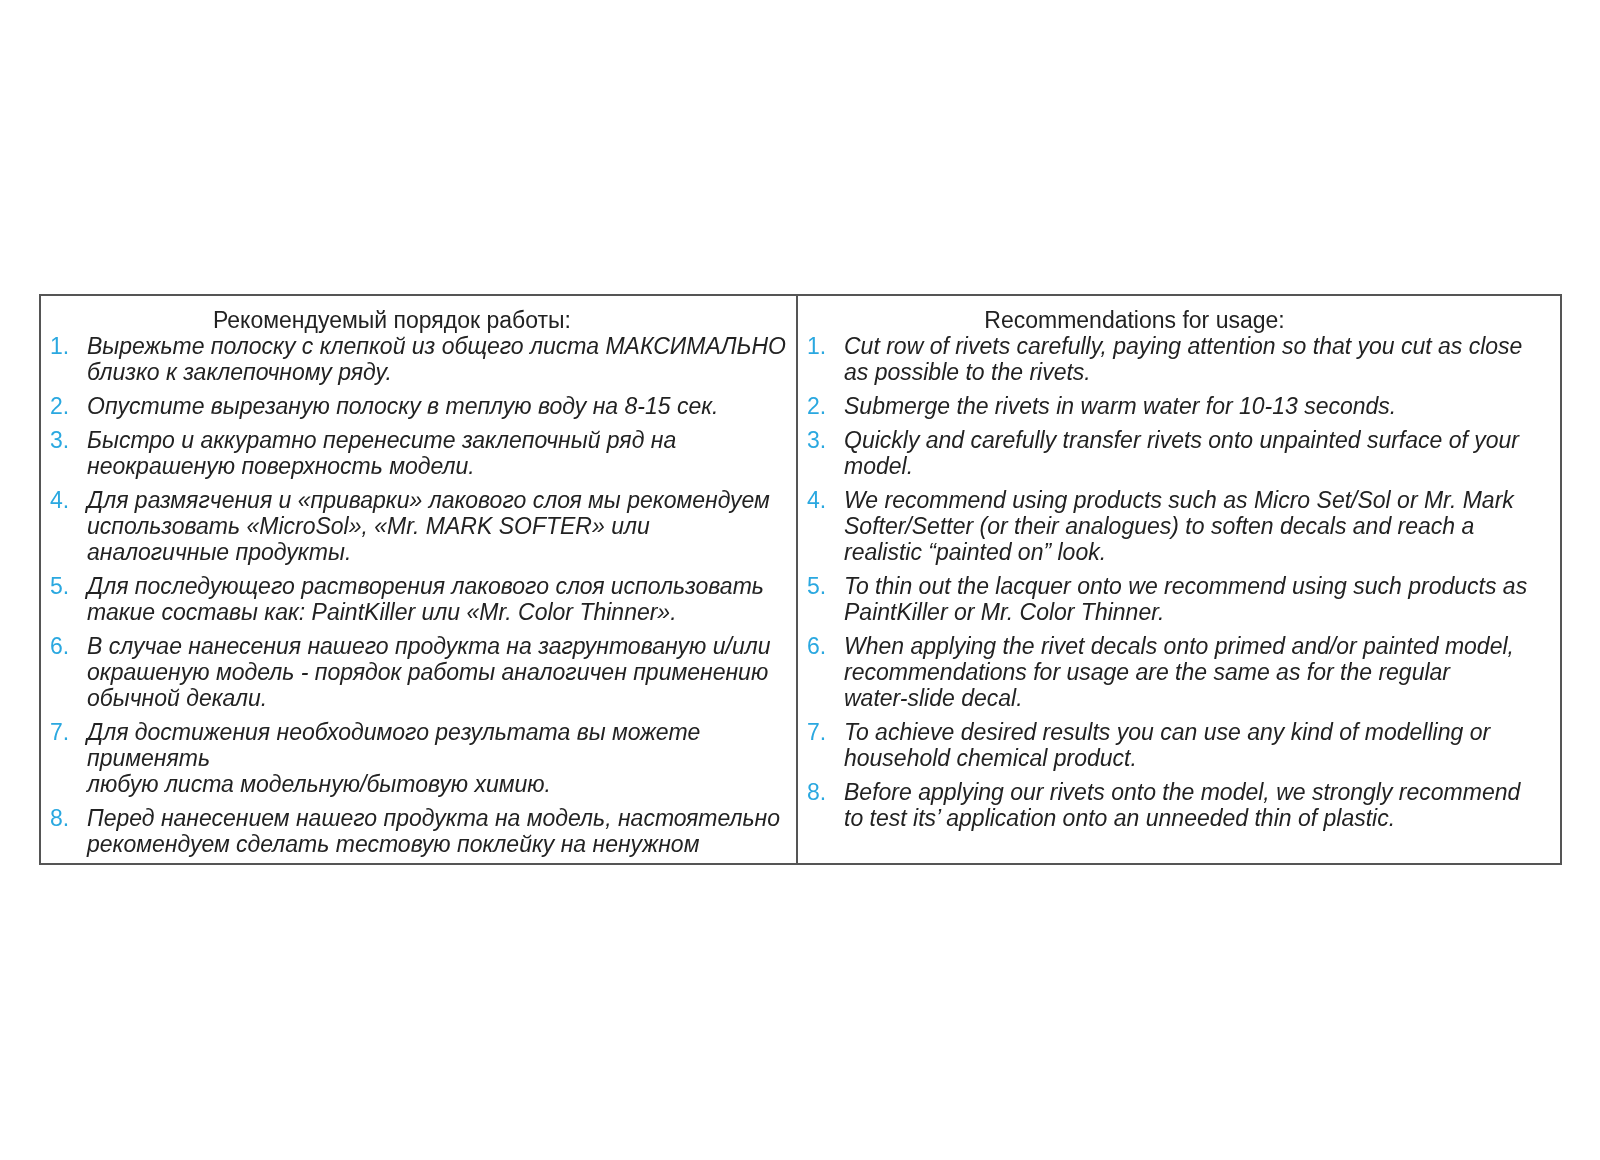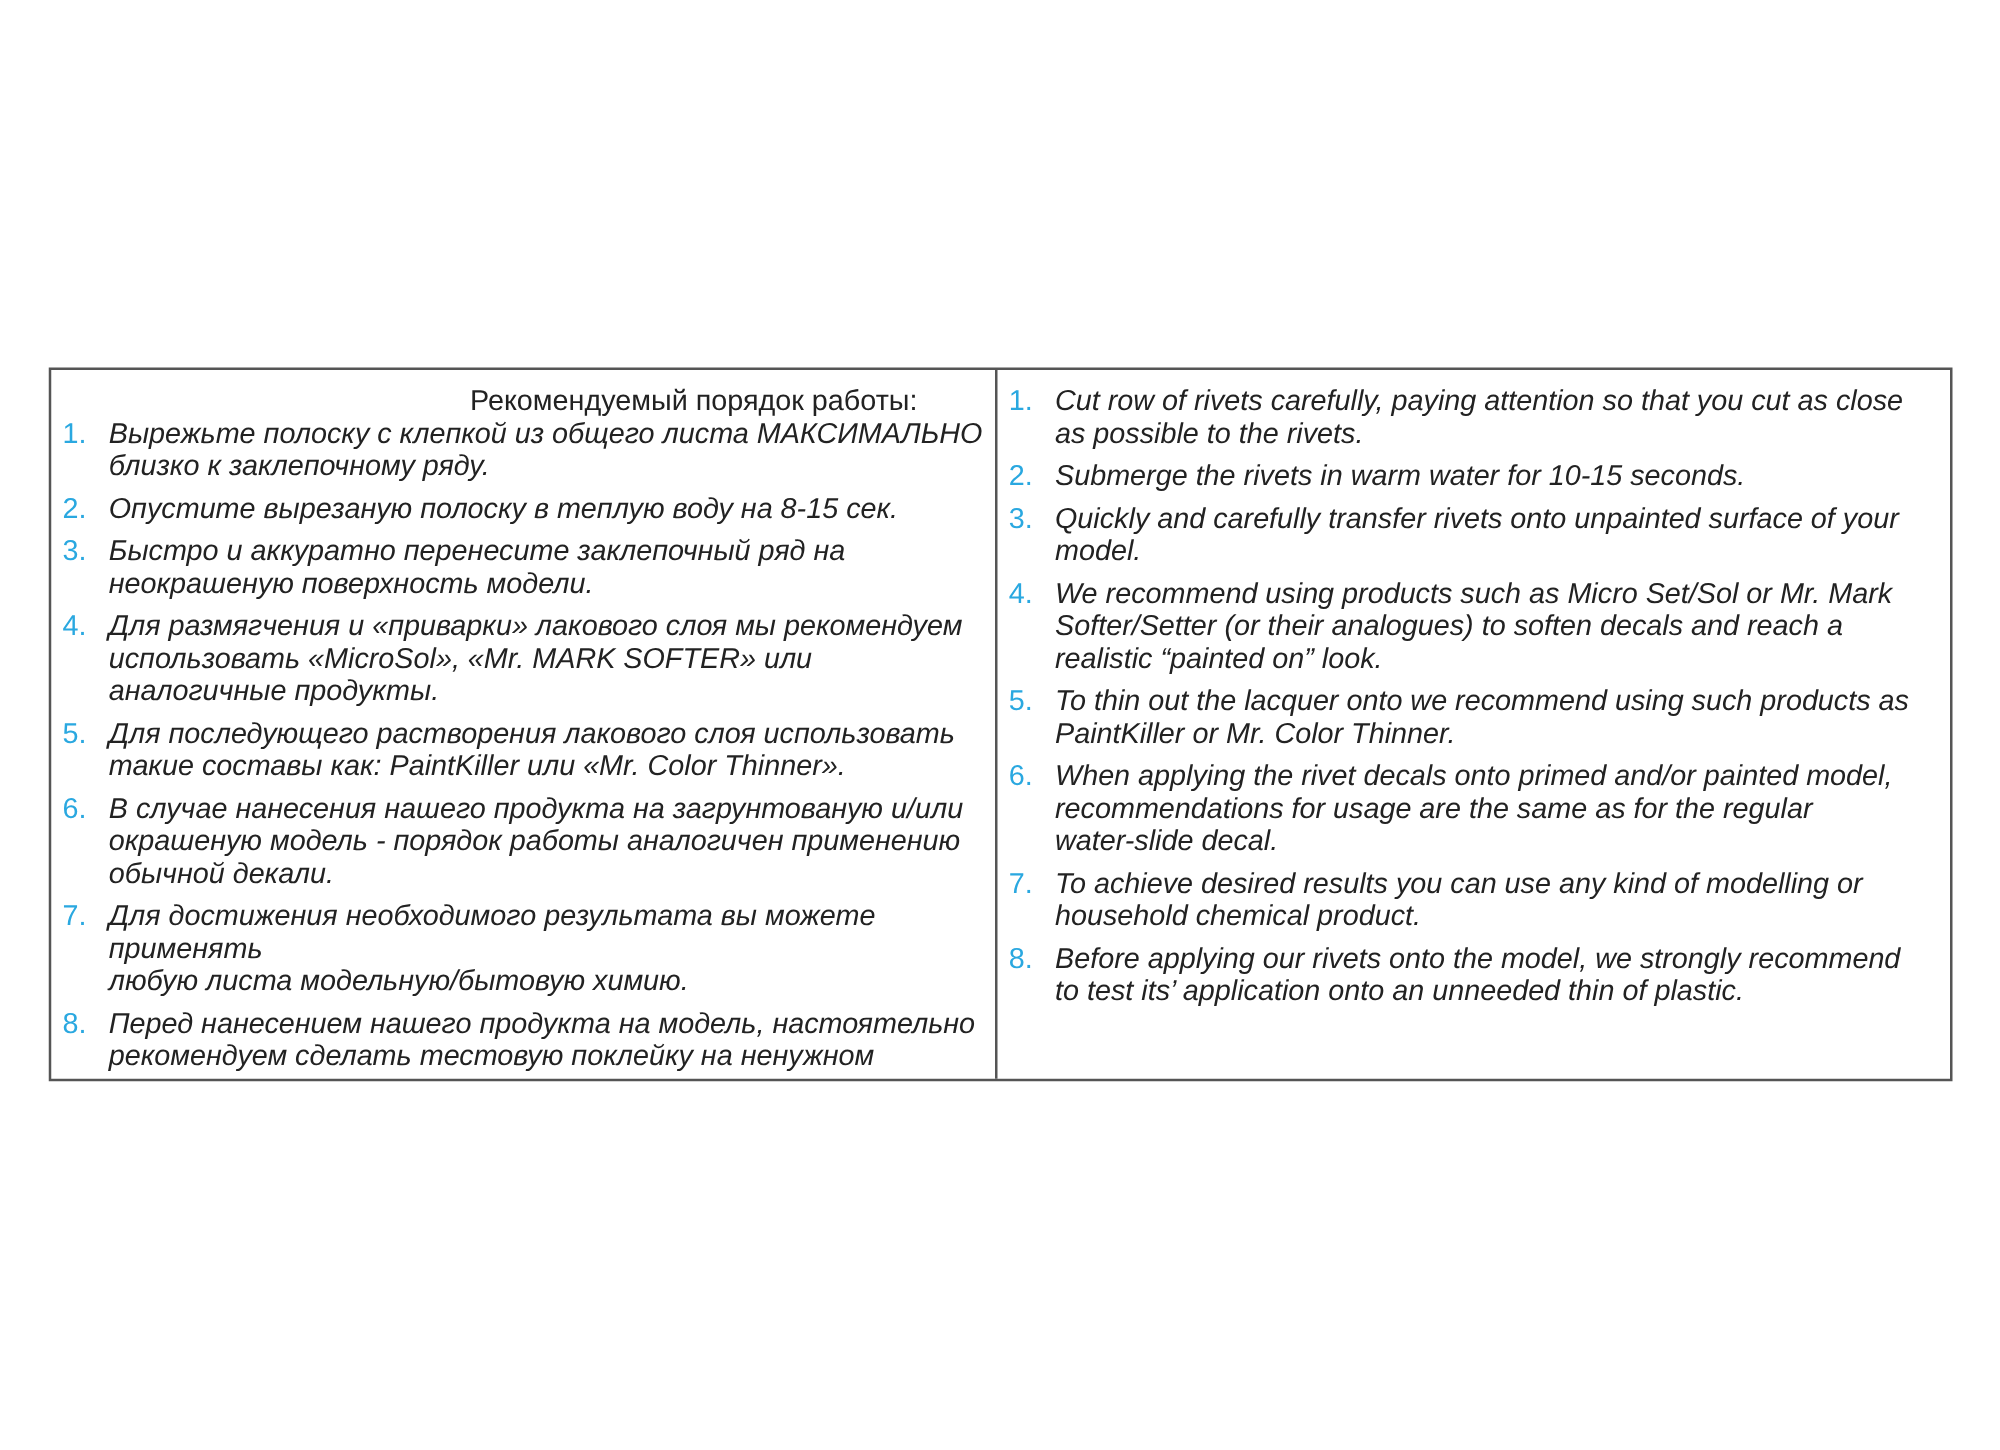--- a/index.html
+++ b/index.html
@@ -11,21 +11,21 @@
   .panel{
     position:absolute;left:39px;top:294px;width:1523px;height:571px;
     box-sizing:border-box;border:2px solid #555555;background:#ffffff;
     display:flex;align-items:stretch;
   }
   .col{box-sizing:border-box;padding:11px 8px 0 9px;overflow:hidden;}
   .col-left{width:757px;border-right:2px solid #555555;}
   .col-right{flex:1;}
   .title{
     margin:0;font-size:23px;line-height:26px;font-weight:400;
-    text-align:right;white-space:nowrap;
+    text-align:center;white-space:nowrap;
   }
   .col-left .title{padding-right:54px;}
   .col-right .title{padding-right:90px;}
   .ilist{list-style:none;margin:0;padding:0;}
   .ilist li{
     display:flex;align-items:flex-start;
     font-size:23px;line-height:26px;margin-bottom:8px;
   }
   .ilist li:last-child{margin-bottom:0;}
   .num{flex:0 0 37px;width:37px;color:#2aa8e0;}
@@ -85,30 +85,31 @@
   <li>
     <span class="num" style="color: rgb(42, 168, 224);">8.</span>
     <span class="txt">Перед нанесением нашего продукта на модель, настоятельно
 рекомендуем сделать тестовую поклейку на ненужном
  кусочке пластика.</span>
   </li>
 </ol>
   </section>
 
   <section class="col col-right">
+    <h2 class="title">Recommendations for usage:</h2>
     <ol class="ilist">
   <li>
     <span class="num" style="color: rgb(42, 168, 224);">1.</span>
     <span class="txt">Cut row of rivets carefully, paying attention so that you cut as close
 as possible to the rivets.</span>
   </li>
 
   <li>
     <span class="num" style="color: rgb(42, 168, 224);">2.</span>
-    <span class="txt">Submerge the rivets in warm water for 10-15 seconds.</span>
+    <span class="txt">Submerge the rivets in warm water for 10-13 seconds.</span>
   </li>
 
   <li>
     <span class="num" style="color: rgb(42, 168, 224);">3.</span>
     <span class="txt">Quickly and carefully transfer rivets onto unpainted surface of your
 model.</span>
   </li>
 
   <li>
     <span class="num" style="color: rgb(42, 168, 224);">4.</span>

